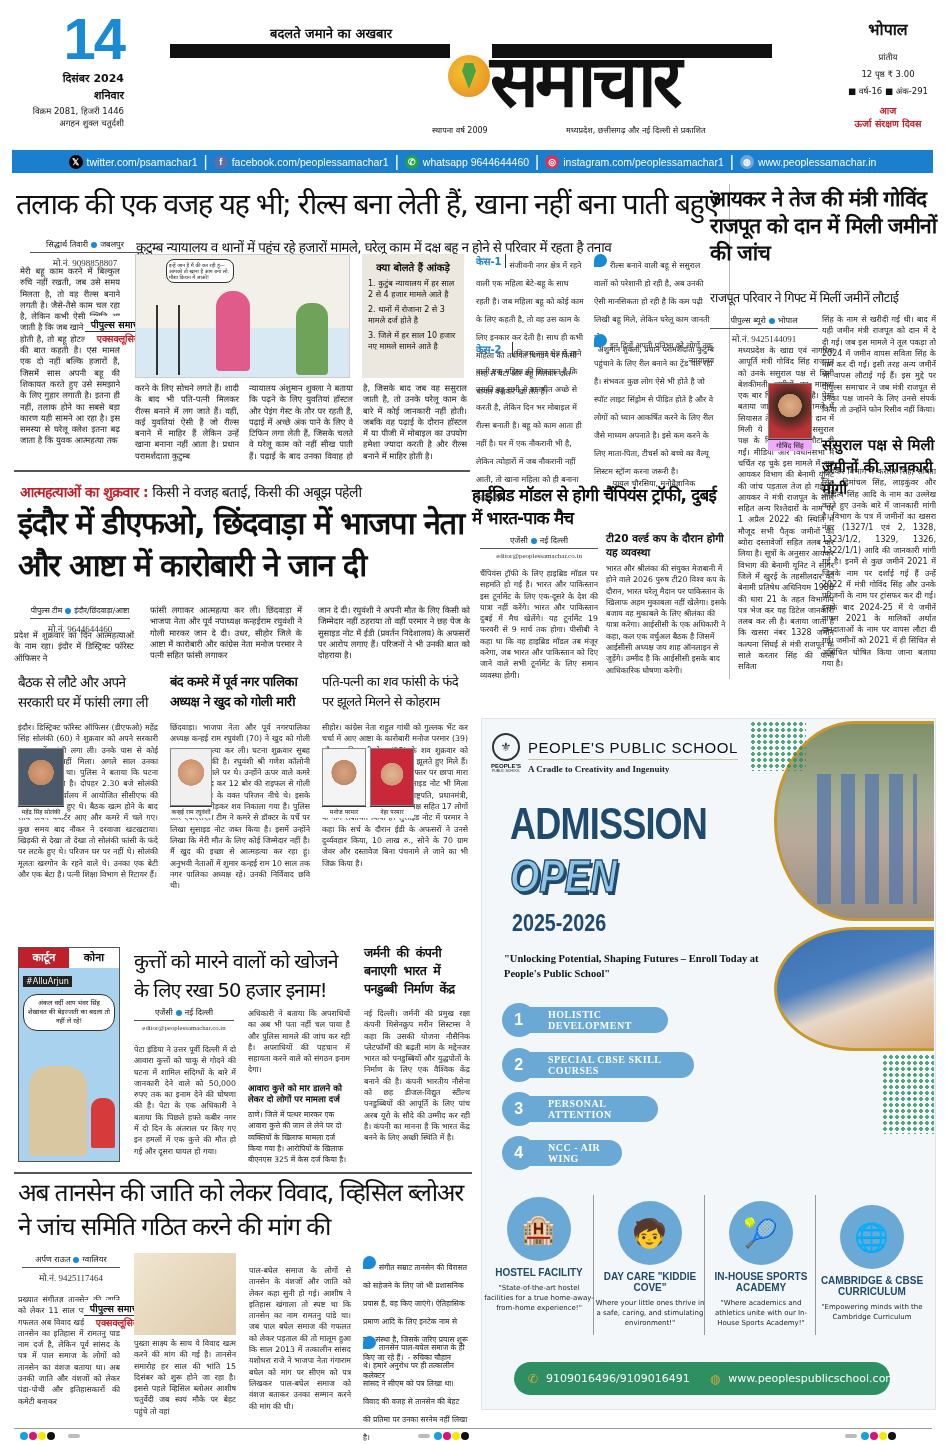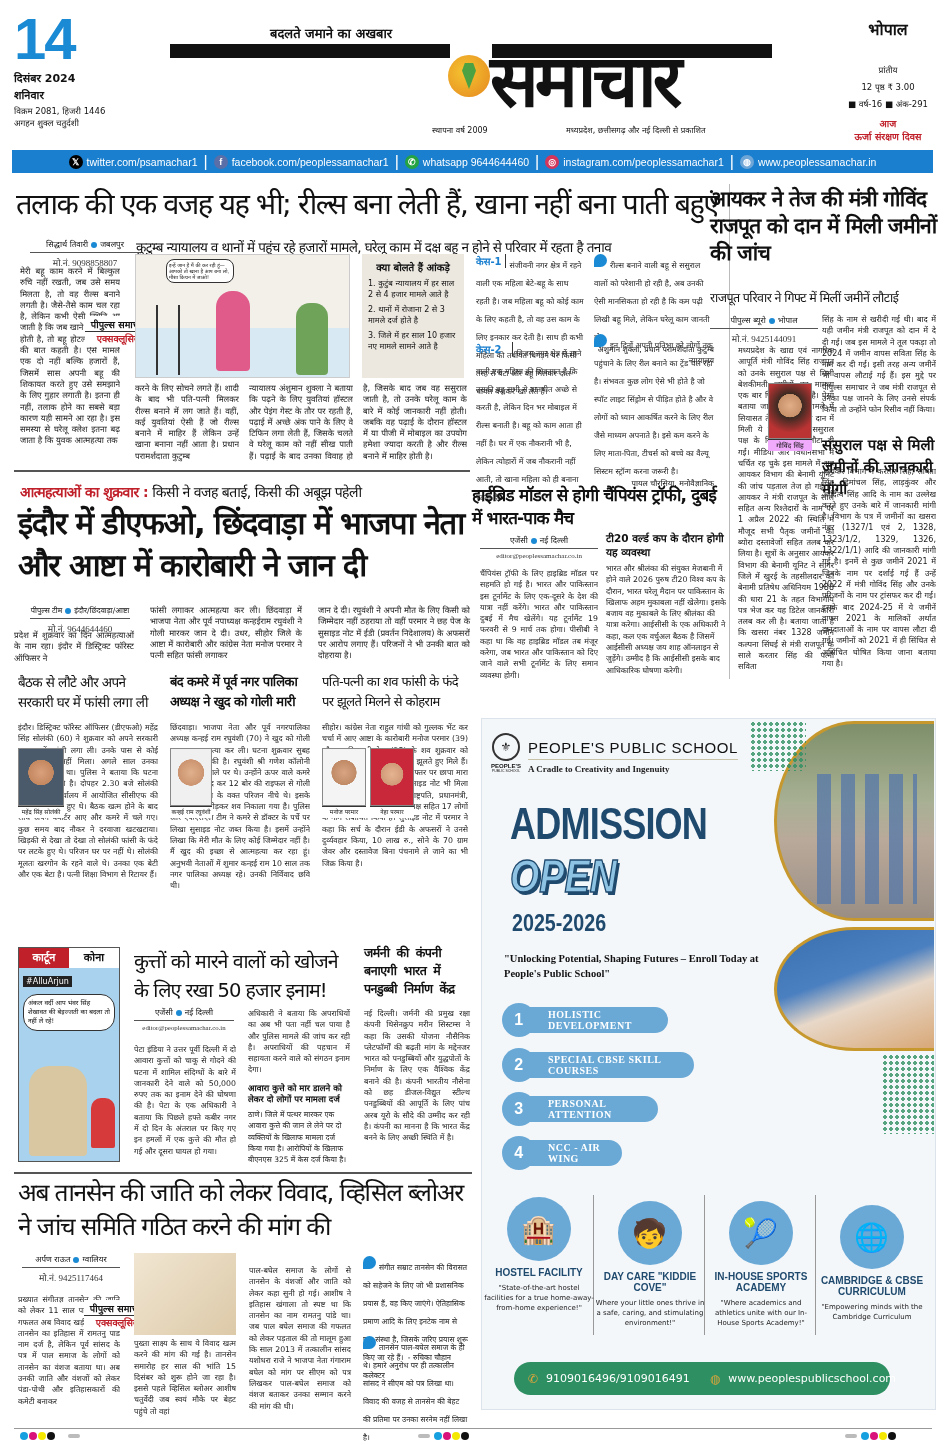--- a/index.html
+++ b/index.html
@@ -22,21 +22,21 @@
 .pill .num{position:absolute;left:-6px;top:-4px;width:34px;height:34px;border-radius:50%;background:#6aa9d6;color:#fff;font-family:"Liberation Sans",sans-serif;font-size:16px;display:flex;align-items:center;justify-content:center;font-weight:bold}
 .feat{position:absolute;top:1196px;width:110px;text-align:center}
 .feat .circ{width:64px;height:64px;border-radius:50%;background:#6aa9d6;margin:0 auto;display:flex;align-items:center;justify-content:center;color:#fff;font-size:28px}
 .feat .t{font-family:"Liberation Sans",sans-serif;font-weight:bold;font-size:10px;color:#1f4a6e;margin-top:6px;line-height:11px}
 .feat .d{font-family:"DejaVu Sans",sans-serif;font-size:7px;color:#222;margin-top:5px;line-height:10px}
 .reg{display:inline-block;width:8px;height:8px;border-radius:50%;margin-right:1px}
 </style>
 </head>
 <body>
 
-<div class="abs" style="left:14px;top:10px;width:110px;text-align:left">
+<div class="abs" style="left:14px;top:10px;width:110px;text-align:right">
   <div style="font-family:'Liberation Sans',sans-serif;font-weight:bold;font-size:58px;line-height:58px;color:#1a8ad4;letter-spacing:-2px">14</div>
   <div style="font-family:'DejaVu Sans',sans-serif;font-weight:bold;font-size:11px;margin-top:2px">दिसंबर 2024</div>
   <div style="font-family:'DejaVu Sans',sans-serif;font-weight:bold;font-size:11px;margin-top:2px">शनिवार</div>
   <div style="font-family:'DejaVu Sans',sans-serif;font-size:8.5px;margin-top:3px">विक्रम 2081, हिजरी 1446</div>
   <div style="font-family:'DejaVu Sans',sans-serif;font-size:8.5px;margin-top:1px">अगहन शुक्ल चतुर्दशी</div>
 </div>
 
 <div class="abs" style="left:270px;top:24px;font-family:'DejaVu Sans',sans-serif;font-size:13px;font-weight:bold">बदलते जमाने का अखबार</div>
 <div class="abs" style="left:170px;top:40px;width:605px;height:85px">
   <div class="abs" style="left:0;top:4px;width:280px;height:14px;background:#111"></div>
@@ -44,21 +44,21 @@
   <div class="abs" style="left:278px;top:15px;width:42px;height:42px;border-radius:50%;background:radial-gradient(circle at 40% 40%,#f5c431,#e5871e);display:flex;align-items:center;justify-content:center">
     <div style="width:14px;height:26px;background:#4ca243;clip-path:polygon(50% 100%,0 30%,20% 0,80% 0,100% 30%)"></div>
   </div>
   <span class="abs" style="left:320px;top:-4px;font-family:'DejaVu Sans',sans-serif;font-weight:bold;font-size:72px;line-height:90px;color:#111;letter-spacing:-4px">समाचार</span>
 </div>
 <div class="abs" style="left:432px;top:124px;font-family:'DejaVu Sans',sans-serif;font-size:8px">स्थापना वर्ष 2009</div>
 <div class="abs" style="left:566px;top:124px;font-family:'DejaVu Sans',sans-serif;font-size:8px">मध्यप्रदेश, छत्तीसगढ़ और नई दिल्ली से प्रकाशित</div>
 
 <div class="abs" style="left:838px;top:18px;width:100px;text-align:center">
   <div style="font-family:'DejaVu Sans',sans-serif;font-weight:bold;font-size:16px">भोपाल</div>
-  <div style="font-family:'DejaVu Sans',sans-serif;font-size:8.5px;margin-top:24px">प्रांतीय</div>
+  <div style="font-family:'DejaVu Sans',sans-serif;font-size:8.5px;margin-top:11px">प्रांतीय</div>
   <div style="font-family:'DejaVu Sans',sans-serif;font-size:8.5px;margin-top:6px">12 पृष्ठ ₹ 3.00</div>
   <div style="font-family:'DejaVu Sans',sans-serif;font-size:8.5px;margin-top:6px">■ वर्ष-16 ■ अंक-291</div>
   <div style="font-family:'DejaVu Sans',sans-serif;font-size:9.5px;color:#c0202a;margin-top:8px;font-weight:bold">आज</div>
   <div style="font-family:'DejaVu Sans',sans-serif;font-size:9.5px;color:#c0202a;font-weight:bold">ऊर्जा संरक्षण दिवस</div>
 </div>
 
 <div class="abs" style="left:12px;top:150px;width:921px;height:23px;background:#1a7fcf;display:flex;align-items:center;justify-content:center" id="socialbar">
     <span class="social">
       <span class="ic" style="background: rgb(0, 0, 0);">𝕏</span>
       <span>twitter.com/psamachar1</span>
@@ -119,21 +119,21 @@
 <div class="abs" style="left:476px;top:342px;width:108px">
   <span style="font-family:'DejaVu Sans',sans-serif;font-weight:bold;font-size:10px;color:#1a7fcf;float:left;margin-right:4px;border-right:1px solid #333;padding-right:10px">केस-2</span>
   <span class="body-text" style="font-size:7.8px;line-height:11px">विजय नगर क्षेत्र में रहने वाली एक महिला की शिकायत है कि उसकी बहू सभी से बातचीत अच्छे से करती है, लेकिन दिन भर मोबाइल में रील्स बनाती है। बहू को काम आता ही नहीं है। घर में एक नौकरानी भी है, लेकिन त्योहारों में जब नौकरानी नहीं आती, तो खाना महिला को ही बनाना पड़ता है।</span>
 </div>
 <div class="abs" style="left:594px;top:254px;width:120px">
   <span class="quote-dot"></span><span class="body-text" style="font-size:7.8px;line-height:11px">रील्स बनाने वाली बहू से ससुराल वालों को परेशानी हो रही है, अब उनकी ऐसी मानसिकता हो रही है कि कम पढ़ी लिखी बहू मिले, लेकिन घरेलू काम जानती हो।</span>
   <div style="font-family:'DejaVu Sans',sans-serif;font-size:7.8px;text-align:right;line-height:11px">अंशुमान शुक्ला, प्रधान परामर्शदाता कुटुम्ब न्यायालय</div>
 </div>
 <div class="abs" style="left:594px;top:334px;width:120px">
   <span class="quote-dot"></span><span class="body-text" style="font-size:7.8px;line-height:11px">इन दिनों अपनी प्रतिभा को लोगों तक पहुंचाने के लिए रील बनाने का ट्रेंड चल रहा है। संभवतः कुछ लोग ऐसे भी होते है जो स्पॉट लाइट सिंड्रोम से पीड़ित होते है और वे लोगों को ध्यान आकर्षित करने के लिए रील जैसे माध्यम अपनाते है। इसे कम करने के लिए माता-पिता, टीचर्स को बच्चे का वैल्यू सिस्टम स्ट्रॉन्ग करना जरूरी है।</span>
-  <div style="font-family:'DejaVu Sans',sans-serif;font-size:7.8px;text-align:right;line-height:11px">पायल चौरसिया, मनोवैज्ञानिक</div>
+  <div style="font-family:'DejaVu Sans',sans-serif;font-size:7.8px;text-align:center;line-height:11px">पायल चौरसिया, मनोवैज्ञानिक</div>
 </div>
 <div class="vrule" style="left:729px;top:184px;height:495px"></div>
 
 <div class="abs" style="left:710px;top:186px;width:228px;font-family:'DejaVu Sans',sans-serif;font-weight:bold;font-size:21px;line-height:27px;letter-spacing:-.8px">आयकर ने तेज की मंत्री गोविंद राजपूत को दान में मिली जमीनों की जांच</div>
 <div class="abs" style="left:710px;top:289px;width:230px;font-family:'DejaVu Sans',sans-serif;font-size:12.5px;white-space:nowrap;letter-spacing:-.6px">राजपूत परिवार ने गिफ्ट में मिलीं जमीनें लौटाई</div>
 <div class="abs" style="left:710px;top:314px;width:108px">
   <div class="byline"><span>पीपुल्स ब्यूरो</span><span class="dot"></span><span>भोपाल</span></div>
   <div class="mob">मो.नं. 9425144091</div>
 </div>
 <div class="abs body-text" style="left:738px;top:345px;width:96px;height:330px;overflow:hidden;font-size:8px">मध्यप्रदेश के खाद्य एवं नागरिक आपूर्ति मंत्री गोविंद सिंह राजपूत को उनके ससुराल पक्ष से मिली बेशकीमती जमीनों का मामला एक बार फिर सुर्खियों में है। ऐसा बताया जा रहा है कि मामले में सियासत तेज होने के बाद दान में मिली ये जमीनें वापस ससुराल पक्ष के रिश्तेदारों को लौटा दी गईं। मीडिया और विधानसभा में चर्चित रह चुके इस मामले में अब आयकर विभाग की बेनामी यूनिट की जांच पड़ताल तेज हो गई है। आयकर ने मंत्री राजपूत के साले सहित अन्य रिश्तेदारों के नाम पर 1 अप्रैल 2022 की स्थिति में मौजूद सभी पैतृक जमीनों का ब्योरा दस्तावेजों सहित तलब कर लिया है। सूत्रों के अनुसार आयकर विभाग की बेनामी यूनिट ने सागर जिले में खुरई के तहसीलदार को बेनामी प्रतिषेध अधिनियम 1988 की धारा 21 के तहत विभागीय पत्र भेज कर यह डिटेल जानकारी तलब कर ली है। बताया जाता है कि खसरा नंबर 1328 जमीन कल्पना सिंघई से मंत्री राजपूत के साले करतार सिंह की पत्नी सविता</div>
@@ -196,21 +196,21 @@
 <div class="abs body-text" style="left:480px;top:568px;width:118px;height:112px;overflow:hidden;font-size:7.8px">चैंपियंस ट्रॉफी के लिए हाइब्रिड मॉडल पर सहमति हो गई है। भारत और पाकिस्तान इस टूर्नामेंट के लिए एक-दूसरे के देश की यात्रा नहीं करेंगे। भारत और पाकिस्तान दुबई में मैच खेलेंगे। यह टूर्नामेंट 19 फरवरी से 9 मार्च तक होगा। पीसीबी ने कहा था कि वह हाइब्रिड मॉडल तब मंजूर करेगा, जब भारत और पाकिस्तान को दिए जाने वाले सभी टूर्नामेंट के लिए समान व्यवस्था होगी।</div>
 <div class="abs" style="left:606px;top:531px;width:118px;font-family:'DejaVu Sans',sans-serif;font-weight:bold;font-size:10.5px;line-height:14px">टी20 वर्ल्ड कप के दौरान होगी यह व्यवस्था</div>
 <div class="abs body-text" style="left:606px;top:563px;width:120px;height:118px;overflow:hidden;font-size:7.8px;text-align:left">भारत और श्रीलंका की संयुक्त मेजबानी में होने वाले 2026 पुरुष टी20 विश्व कप के दौरान, भारत घरेलू मैदान पर पाकिस्तान के खिलाफ अहम मुकाबला नहीं खेलेगा। इसके बजाय वह मुकाबले के लिए श्रीलंका की यात्रा करेगा। आईसीसी के एक अधिकारी ने कहा, कल एक वर्चुअल बैठक है जिसमें आईसीसी अध्यक्ष जय शाह ऑनलाइन से जुड़ेंगे। उम्मीद है कि आईसीसी इसके बाद आधिकारिक घोषणा करेगी।</div>
 
 <div class="abs" style="left:18px;top:947px;width:102px;height:215px;border:1px solid #555;overflow:hidden;background:#a9d2ee">
   <div style="display:flex;height:20px">
     <div style="flex:1;background:#c0202a;color:#fff;font-family:'DejaVu Sans',sans-serif;font-weight:bold;font-size:11px;text-align:center;line-height:20px">कार्टून</div>
     <div style="flex:1;background:#fff;color:#111;font-family:'DejaVu Sans',sans-serif;font-weight:bold;font-size:11px;text-align:center;line-height:20px">कोना</div>
   </div>
   <div style="margin:8px 4px 0;display:inline-block;background:#222;color:#fff;font-family:'DejaVu Sans',sans-serif;font-size:8px;padding:1px 3px">#AlluArjun</div>
-  <div style="margin:6px 4px;background:#fff;border:1px solid #333;border-radius:14px;font-family:'DejaVu Sans',sans-serif;font-size:6.5px;line-height:9px;padding:4px;text-align:left">अंकल वर्दी आप भंवर सिंह शेखावत की बेइज्जती का बदला तो नहीं ले रहे!</div>
+  <div style="margin:6px 4px;background:#fff;border:1px solid #333;border-radius:14px;font-family:'DejaVu Sans',sans-serif;font-size:6.5px;line-height:9px;padding:4px;text-align:center">अंकल वर्दी आप भंवर सिंह शेखावत की बेइज्जती का बदला तो नहीं ले रहे!</div>
   <div class="abs" style="left:10px;top:118px;width:58px;height:90px;background:#d8c7a0;border-radius:20px 20px 4px 4px"></div>
   <div class="abs" style="left:72px;top:150px;width:24px;height:50px;background:#d63a3a;border-radius:10px 10px 2px 2px"></div>
 </div>
 
 <div class="abs" style="left:134px;top:947px;width:222px;font-family:'DejaVu Sans',sans-serif;font-size:19.5px;line-height:29px;letter-spacing:-1px">कुत्तों को मारने वालों को खोजने के लिए रखा 50 हजार इनाम!</div>
 <div class="abs" style="left:134px;top:1006px;width:100px">
   <div class="byline"><span>एजेंसी</span><span class="dot"></span><span>नई दिल्ली</span></div>
   <div class="mob" style="font-size:6.8px">editor@peoplessamachar.co.in</div>
 </div>
 <div class="abs body-text" style="left:134px;top:1044px;width:102px;height:120px;overflow:hidden;font-size:7.8px">पेटा इंडिया ने उत्तर पूर्वी दिल्ली में दो आवारा कुत्तों को चाकू से गोदने की घटना में शामिल संदिग्धों के बारे में जानकारी देने वाले को 50,000 रुपए तक का इनाम देने की घोषणा की है। पेटा के एक अधिकारी ने बताया कि पिछले हफ्ते कबीर नगर में दो दिन के अंतराल पर किए गए इन हमलों में एक कुत्ते की मौत हो गई और दूसरा घायल हो गया।</div>

